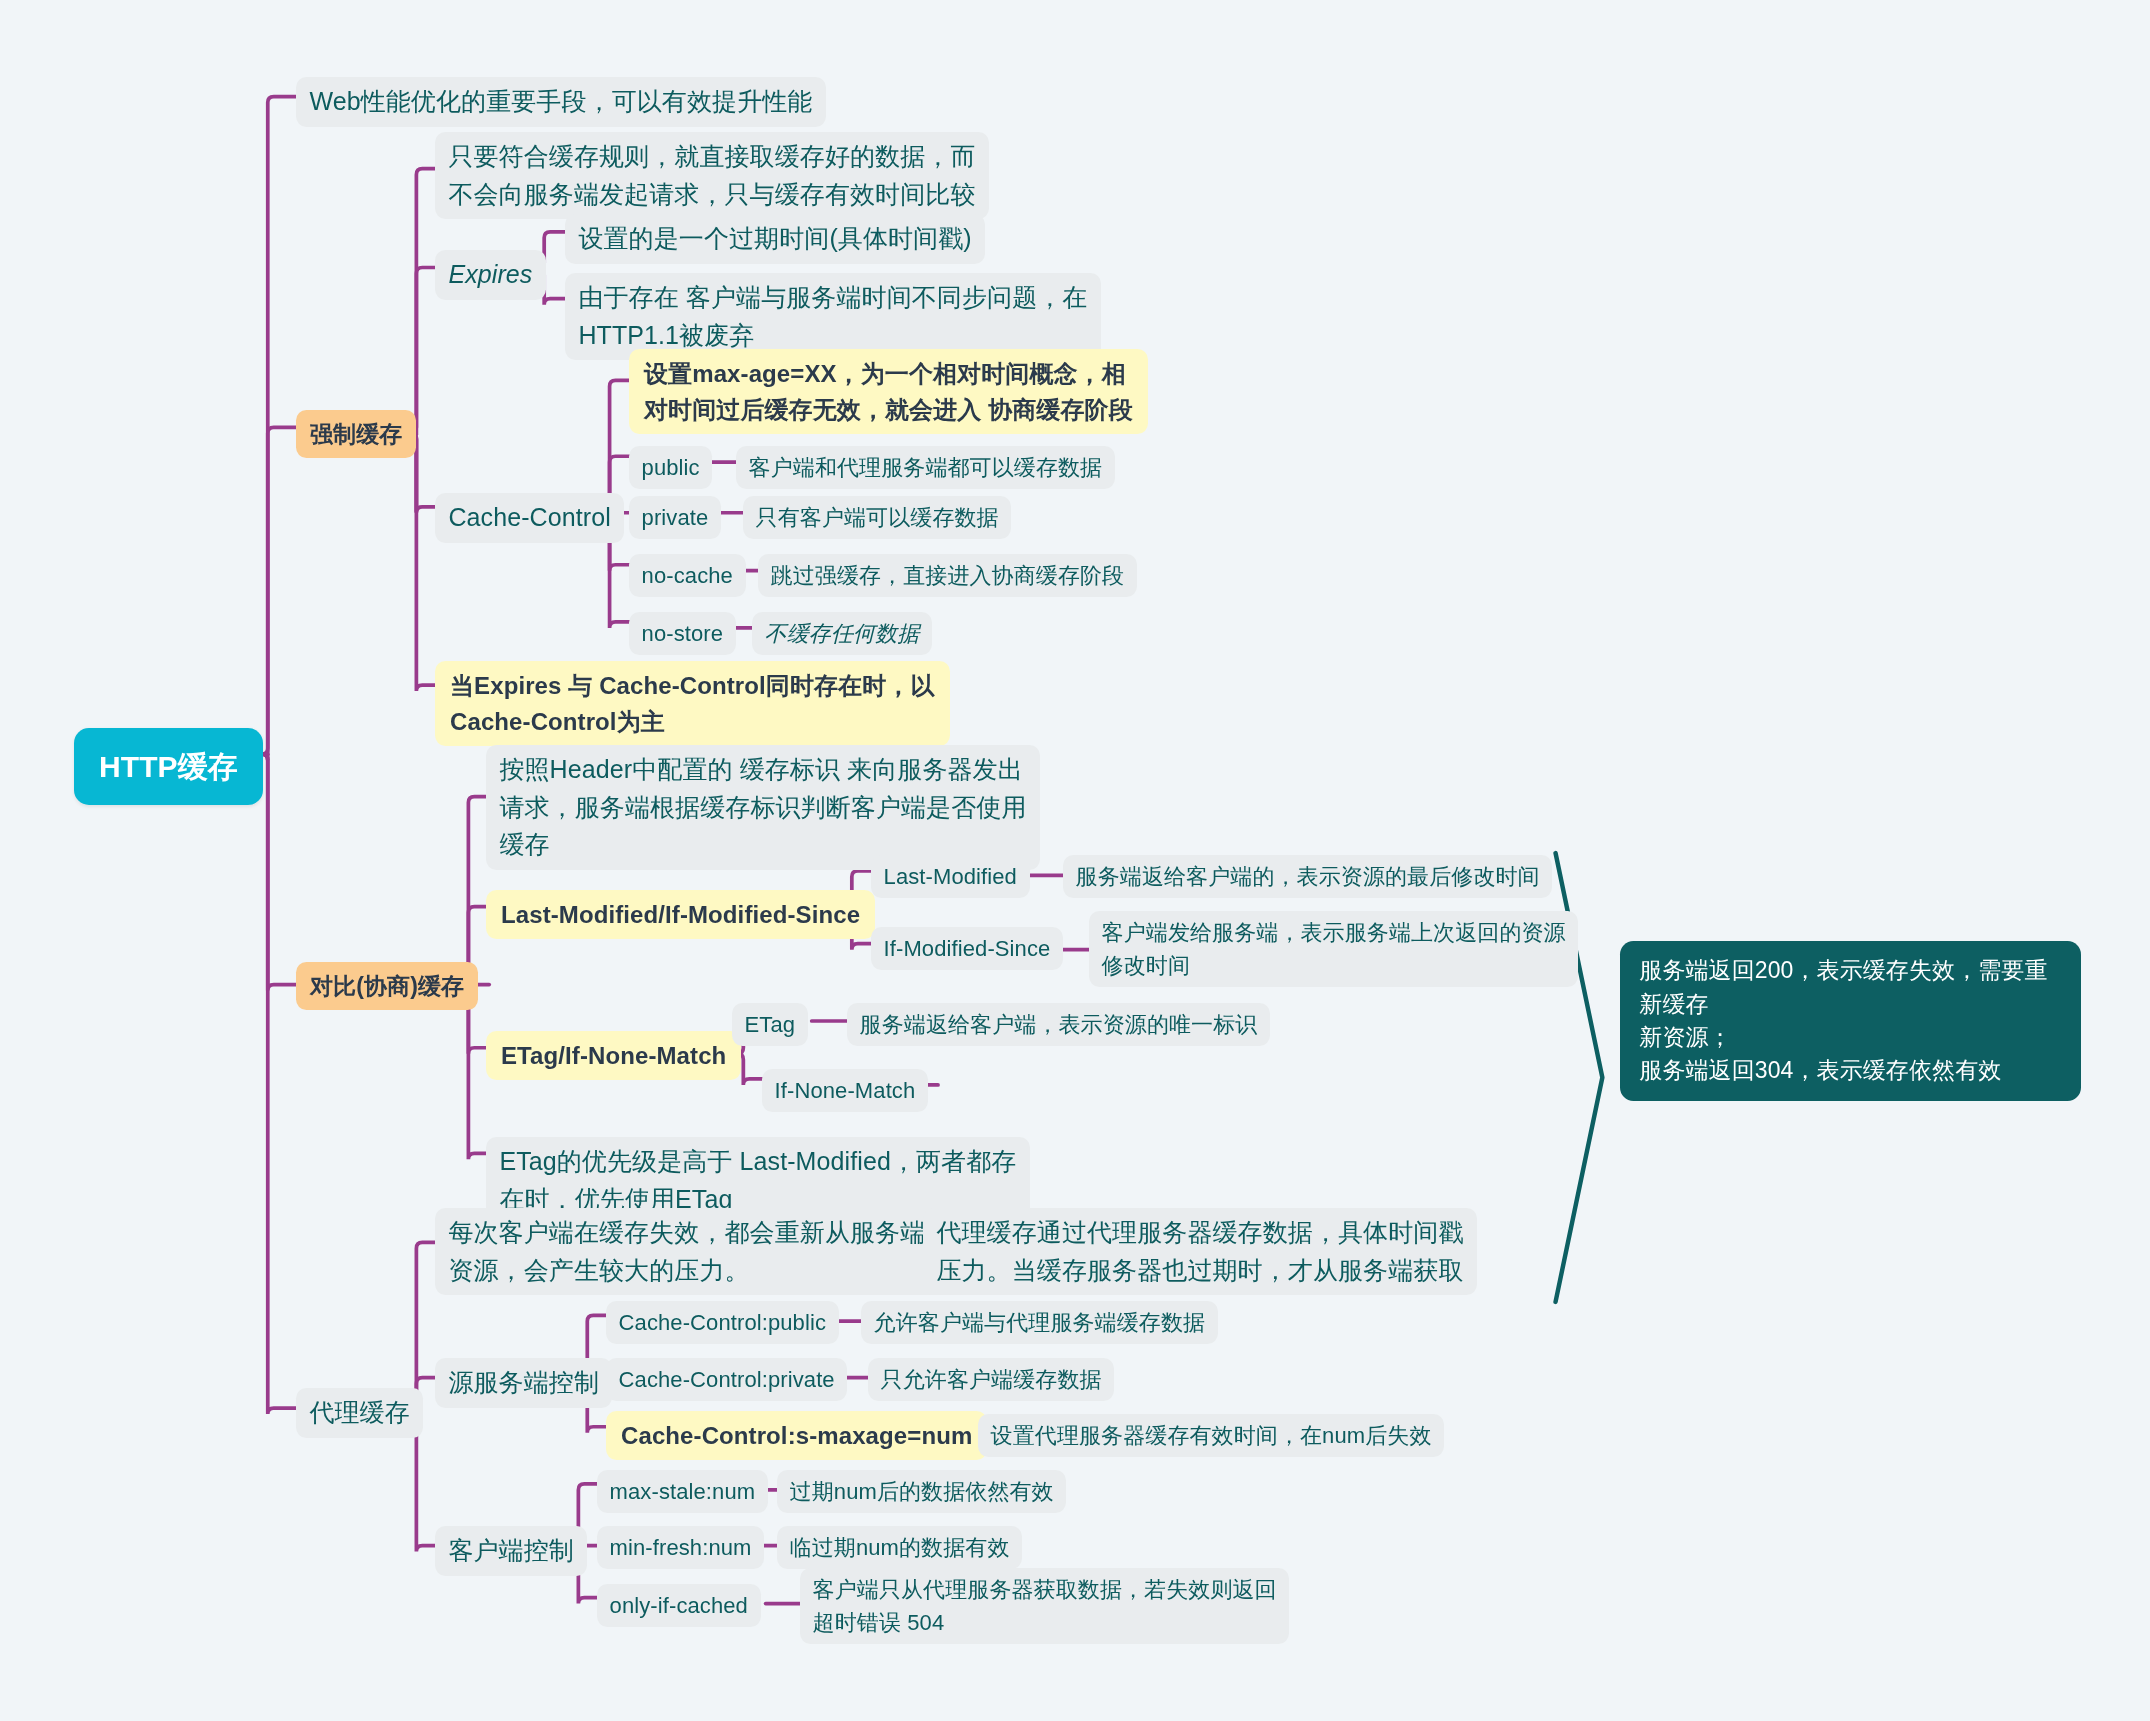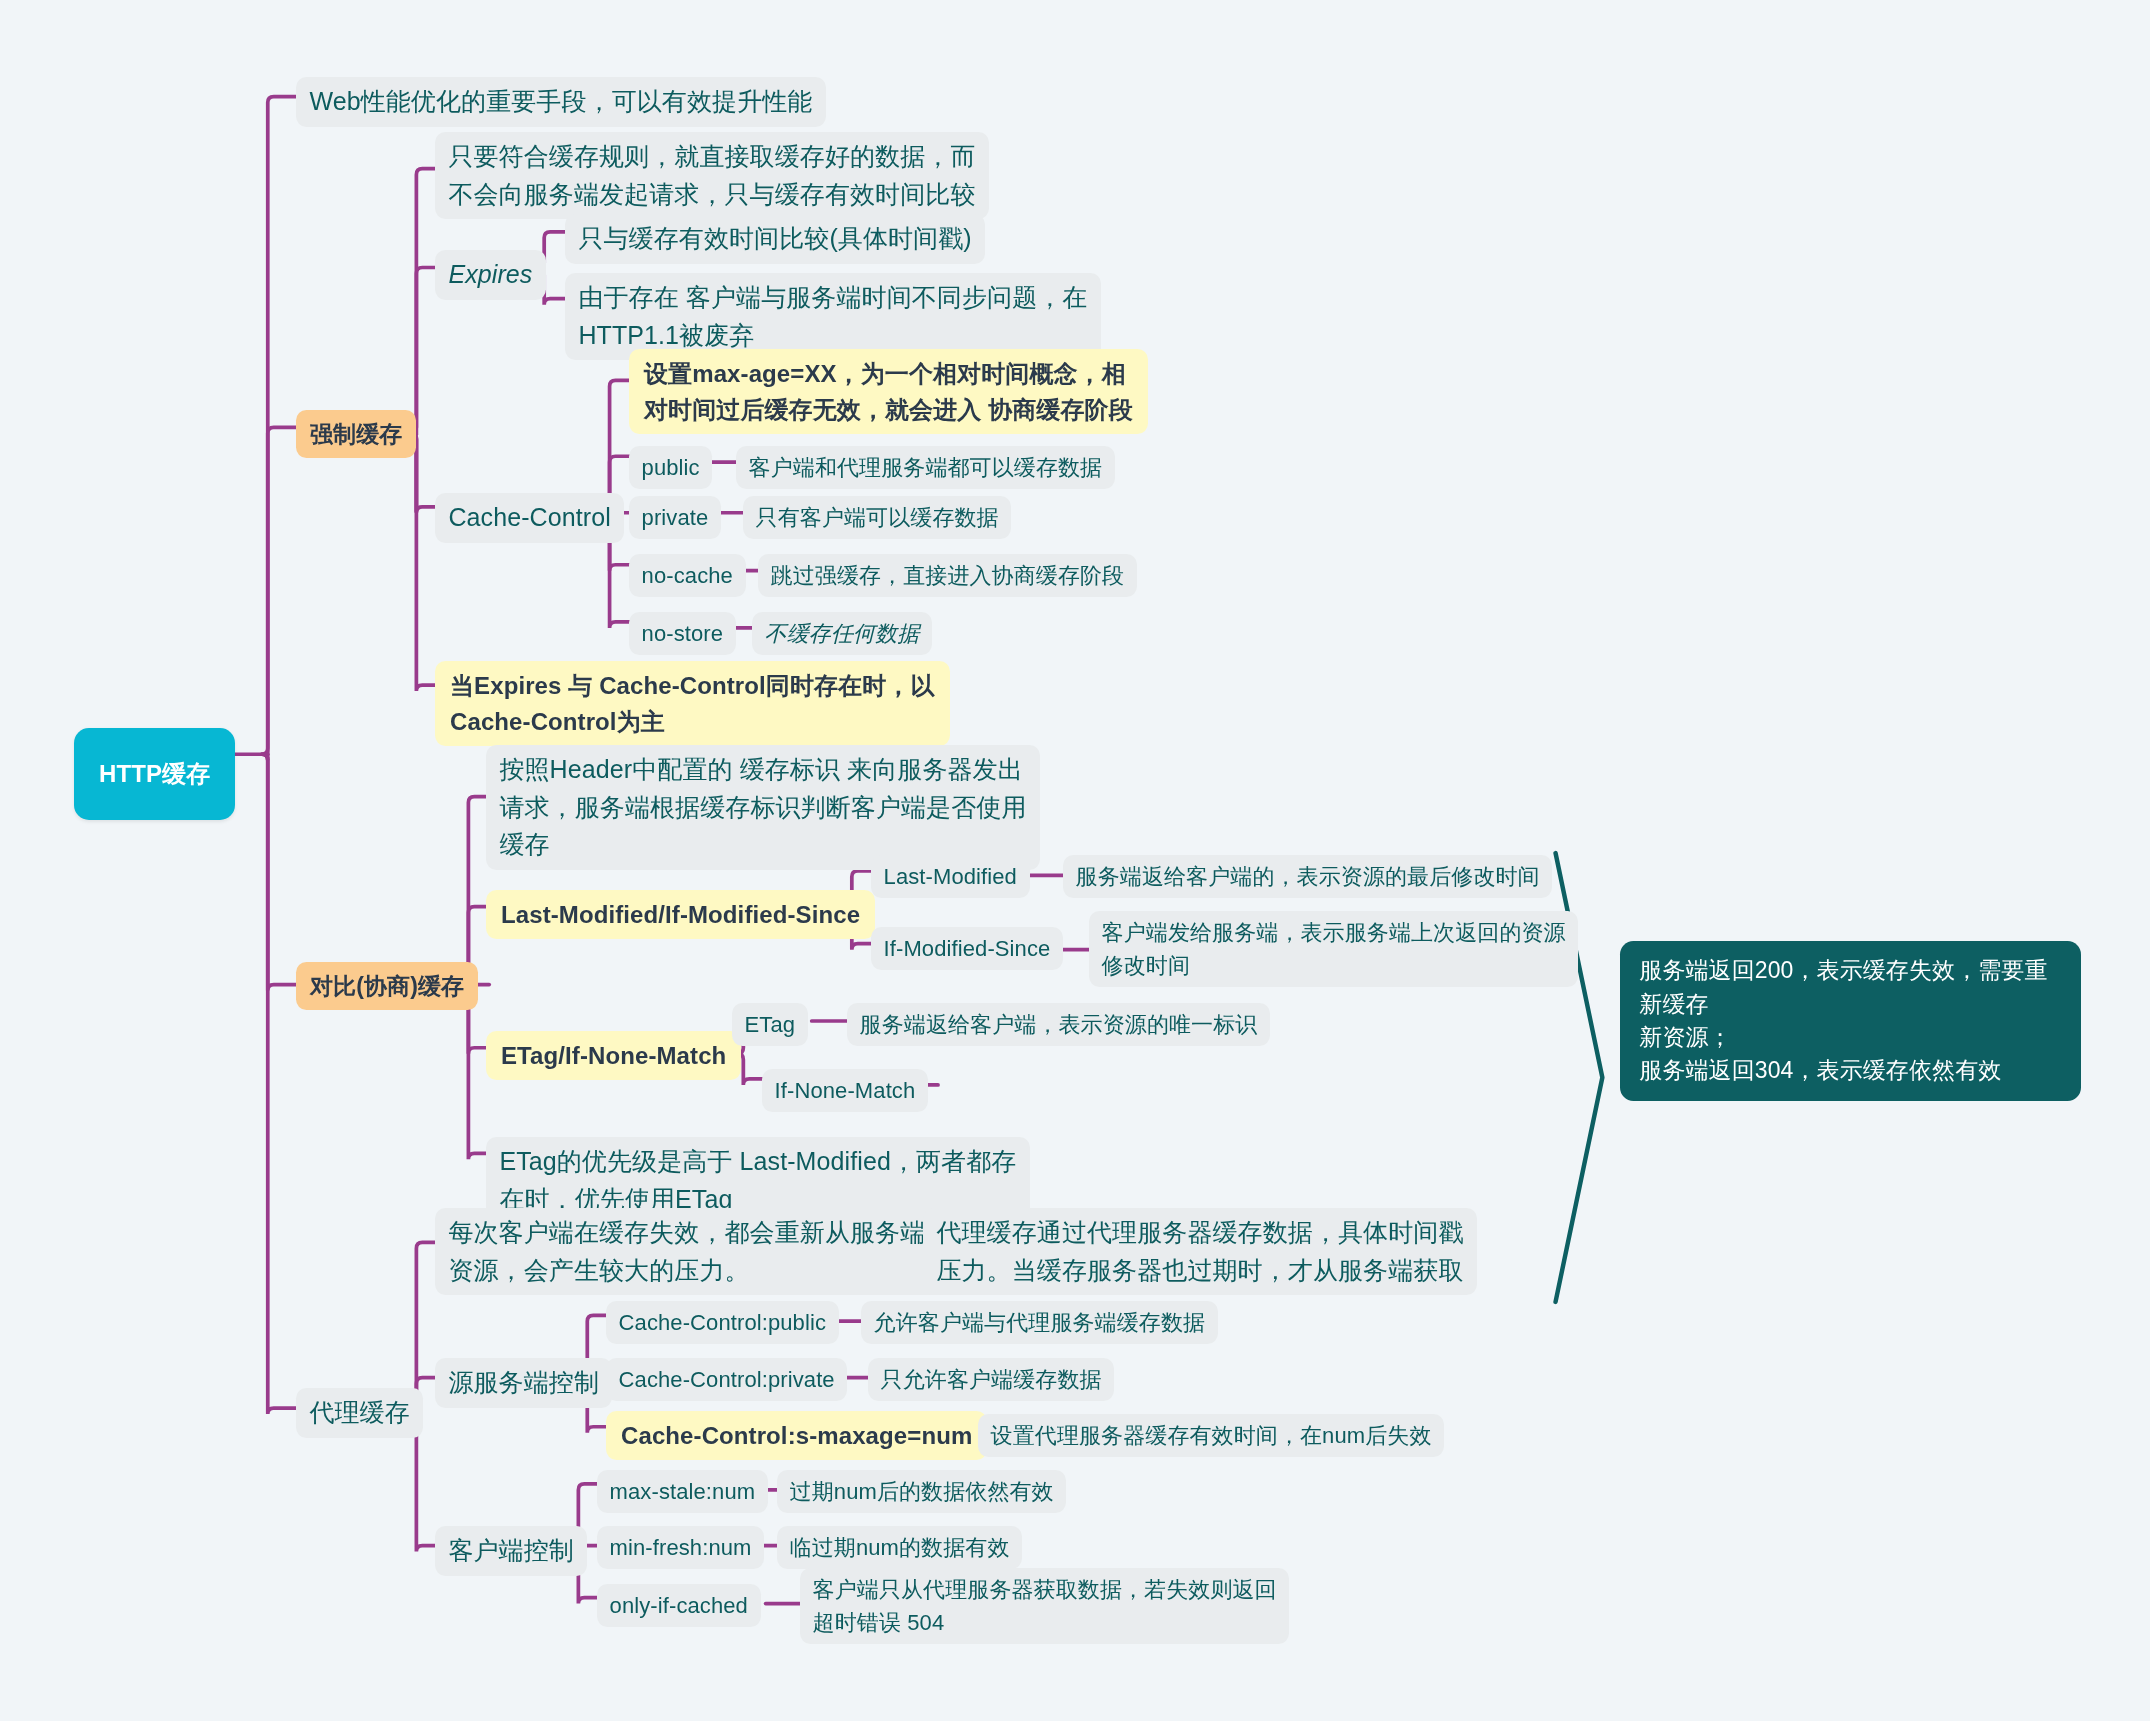--- a/index.html
+++ b/index.html
@@ -48,24 +48,24 @@
     background:#fef9c3;
     border-radius:10.4px;
     padding:6.7px 15px;
     color:#2b3a4b;
     font-weight:bold;
     font-size:24px;
   }
   .n-root{
     background:#07b7d3;
     border-radius:15px;
-    padding:28px 25px;
+    padding:16px 25px;
     color:#ffffff;
     font-weight:bold;
-    font-size:24px;
+    font-size:30px;
     box-shadow:0 1.5px 3.7px rgba(0,0,0,.08);
   }
   .n-teal{
     background:#0d5f62;
     border-radius:13.4px;
     padding:13.4px 19.3px;
     color:#ffffff;
     font-size:23px;
     line-height:1.45;
     align-items:flex-start;
@@ -165,21 +165,21 @@
 
   <div class="node n-plain multi" style="left:435px;top:132px;">
     <span>只要符合缓存规则，就直接取缓存好的数据，而
 不会向服务端发起请求，只与缓存有效时间比较</span>
   </div>
 
   <div class="node n-plain n-italic" style="left:435px;top:250px;">
     <span>Expires</span>
   </div>
   <div class="node n-plain" style="left:565px;top:214px;">
-    <span>只与缓存有效时间比较(具体时间戳)</span>
+    <span>设置的是一个过期时间(具体时间戳)</span>
   </div>
   <div class="node n-plain multi" style="left:565px;top:273px;">
     <span>由于存在 客户端与服务端时间不同步问题，在
 HTTP1.1被废弃</span>
   </div>
 
   <div class="node n-plain" style="left:435px;top:493px;">
     <span>Cache-Control</span>
   </div>
 

